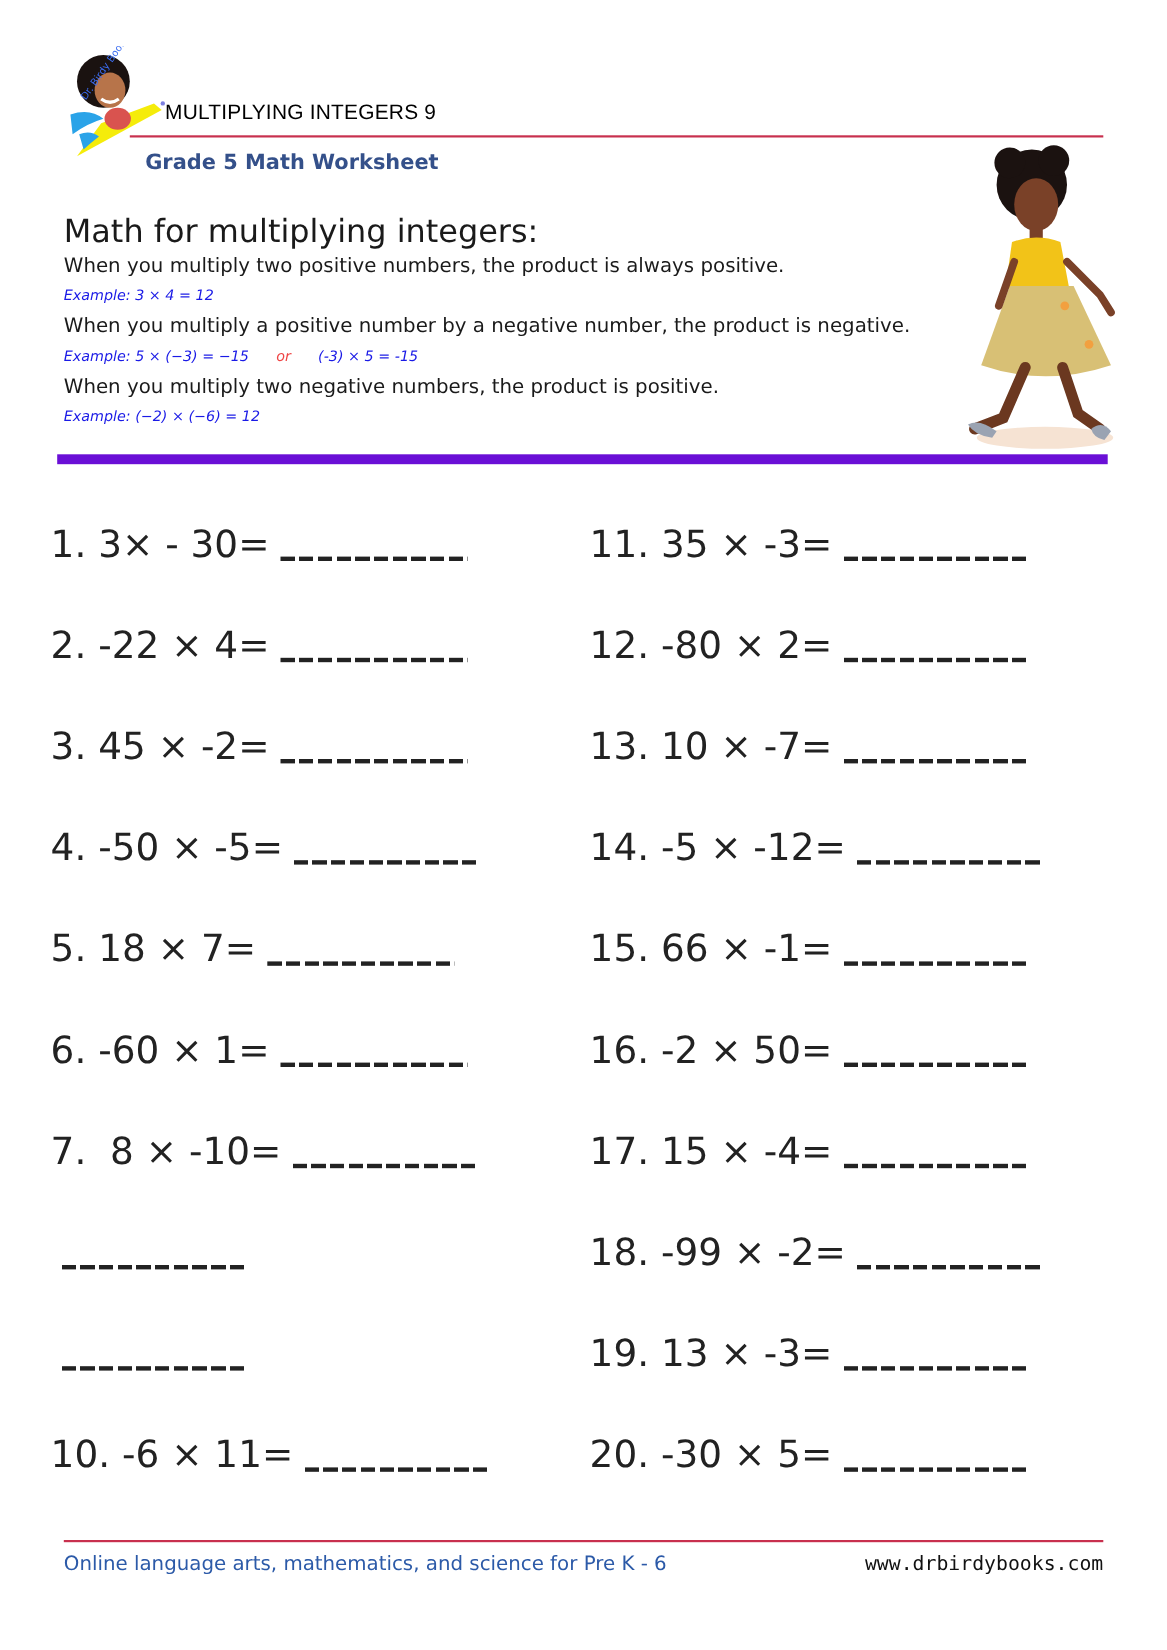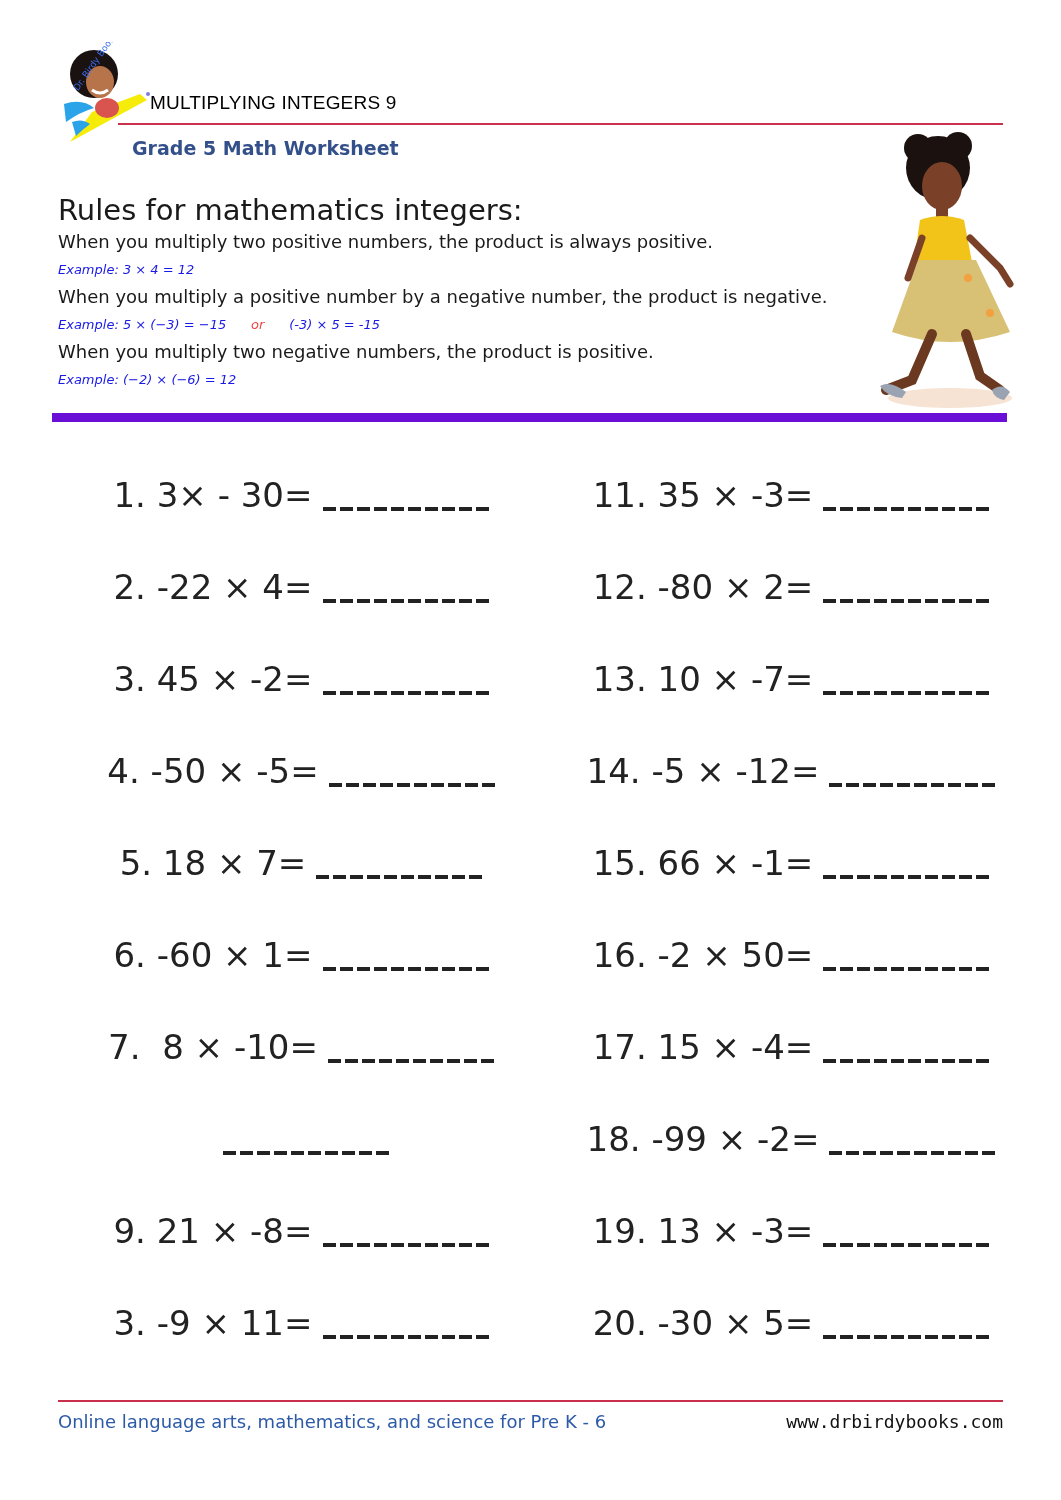--- a/index.html
+++ b/index.html
@@ -14,21 +14,21 @@
   .rules { position: absolute; left: 58px; top: 192px; width: 900px; }
   .rules-heading { font-family: "DejaVu Sans", sans-serif; font-size: 29px; color: #1a1a1a; line-height: 36px; margin: 0; }
   .rule-line { font-size: 18px; line-height: 27.5px; color: #1a1a1a; white-space: pre; }
   .rule-example { font-size: 13px; line-height: 27.5px; color: #1a1ae6; white-space: pre; font-style: italic; }
   .or-word { color: #ef4444; }
 
   .girl { position: absolute; left: 870px; top: 128px; width: 150px; height: 285px; }
 
   .purple-rule { position: absolute; left: 52px; top: 413px; width: 955px; height: 9px; background: #6a0fd6; }
 
-  .problems { position: absolute; left: 68px; top: 462px; width: 960px; height: 920px; text-align: center; }
+  .problems { position: absolute; left: 46px; top: 462px; width: 960px; height: 920px; }
   .col { position: absolute; top: 0; width: 470px; }
   .col-left { left: 0; }
   .col-right { left: 490px; }
   .problem { height: 92px; font-family: "DejaVu Sans", sans-serif; font-size: 34px; color: #222222; line-height: 66px; white-space: pre; }
   .blank { display: inline-block; width: 170px; height: 4px; margin-left: 10px; vertical-align: -4px;
            background-image: repeating-linear-gradient(90deg, #222 0 13px, transparent 13px 17px); }
 
   .bottom-rule { position: absolute; left: 58px; top: 1400px; width: 945px; height: 2px; background: #c8304e; }
   .footer-left { position: absolute; left: 58px; top: 1411px; font-size: 18px; color: #2c5aa8; }
   .footer-right { position: absolute; right: 58px; top: 1411px; font-size: 18px; font-weight: normal; color: #111111; font-family: "DejaVu Sans Mono", monospace; }
@@ -47,21 +47,21 @@
     <path d="M20 80 q10 -4 18 2 q-8 6 -14 12 z" fill="#2aa3e8"></path>
     <text x="20" y="42" font-size="9" fill="#3a6cf0" font-family="DejaVu Sans, sans-serif" transform="rotate(-55 30 40)">Dr. Birdy Books</text>
   </svg>
 </div>
 <div class="brand-dot"></div>
 <div class="brand-title">MULTIPLYING INTEGERS 9</div>
 <div class="top-rule"></div>
 <div class="subtitle">Grade 5 Math Worksheet</div>
 
 <div class="rules">
-  <div class="rules-heading">Rules for mathematics integers:</div>
+  <div class="rules-heading">Math for multiplying integers:</div>
   <div class="rule-line">When you multiply two positive numbers, the product is always positive.</div>
   <div class="rule-example">Example: 3 × 4 = 12</div>
   <div class="rule-line">When you multiply a positive number by a negative number, the product is negative.</div>
   <div class="rule-example"><span>Example: 5 × (−3) = −15</span><span>      </span><span class="or-word">or</span><span>      </span><span>(-3) × 5 = -15</span></div>
   <div class="rule-line">When you multiply two negative numbers, the product is positive.</div>
   <div class="rule-example">Example: (−2) × (−6) = 12</div>
 </div>
 
 <div class="girl">
   <svg width="150" height="285" viewBox="0 0 150 285">
@@ -89,22 +89,22 @@
 <div class="problems">
   <div class="col col-left">
     <div class="problem"><span>1. 3× - 30=</span><span class="blank"></span></div>
     <div class="problem"><span>2. -22 × 4=</span><span class="blank"></span></div>
     <div class="problem"><span>3. 45 × -2=</span><span class="blank"></span></div>
     <div class="problem"><span>4. -50 × -5=</span><span class="blank"></span></div>
     <div class="problem"><span>5. 18 × 7=</span><span class="blank"></span></div>
     <div class="problem"><span>6. -60 × 1=</span><span class="blank"></span></div>
     <div class="problem"><span>7.  8 × -10=</span><span class="blank"></span></div>
     <div class="problem"><span class="blank"></span></div>
-    <div class="problem"><span>9. 21 × -8=</span><span class="blank"></span></div>
-    <div class="problem"><span>3. -9 × 11=</span><span class="blank"></span></div>
+    <div class="problem"><span class="blank"></span></div>
+    <div class="problem"><span>10. -6 × 11=</span><span class="blank"></span></div>
   </div>
   <div class="col col-right">
     <div class="problem"><span>11. 35 × -3=</span><span class="blank"></span></div>
     <div class="problem"><span>12. -80 × 2=</span><span class="blank"></span></div>
     <div class="problem"><span>13. 10 × -7=</span><span class="blank"></span></div>
     <div class="problem"><span>14. -5 × -12=</span><span class="blank"></span></div>
     <div class="problem"><span>15. 66 × -1=</span><span class="blank"></span></div>
     <div class="problem"><span>16. -2 × 50=</span><span class="blank"></span></div>
     <div class="problem"><span>17. 15 × -4=</span><span class="blank"></span></div>
     <div class="problem"><span>18. -99 × -2=</span><span class="blank"></span></div>

